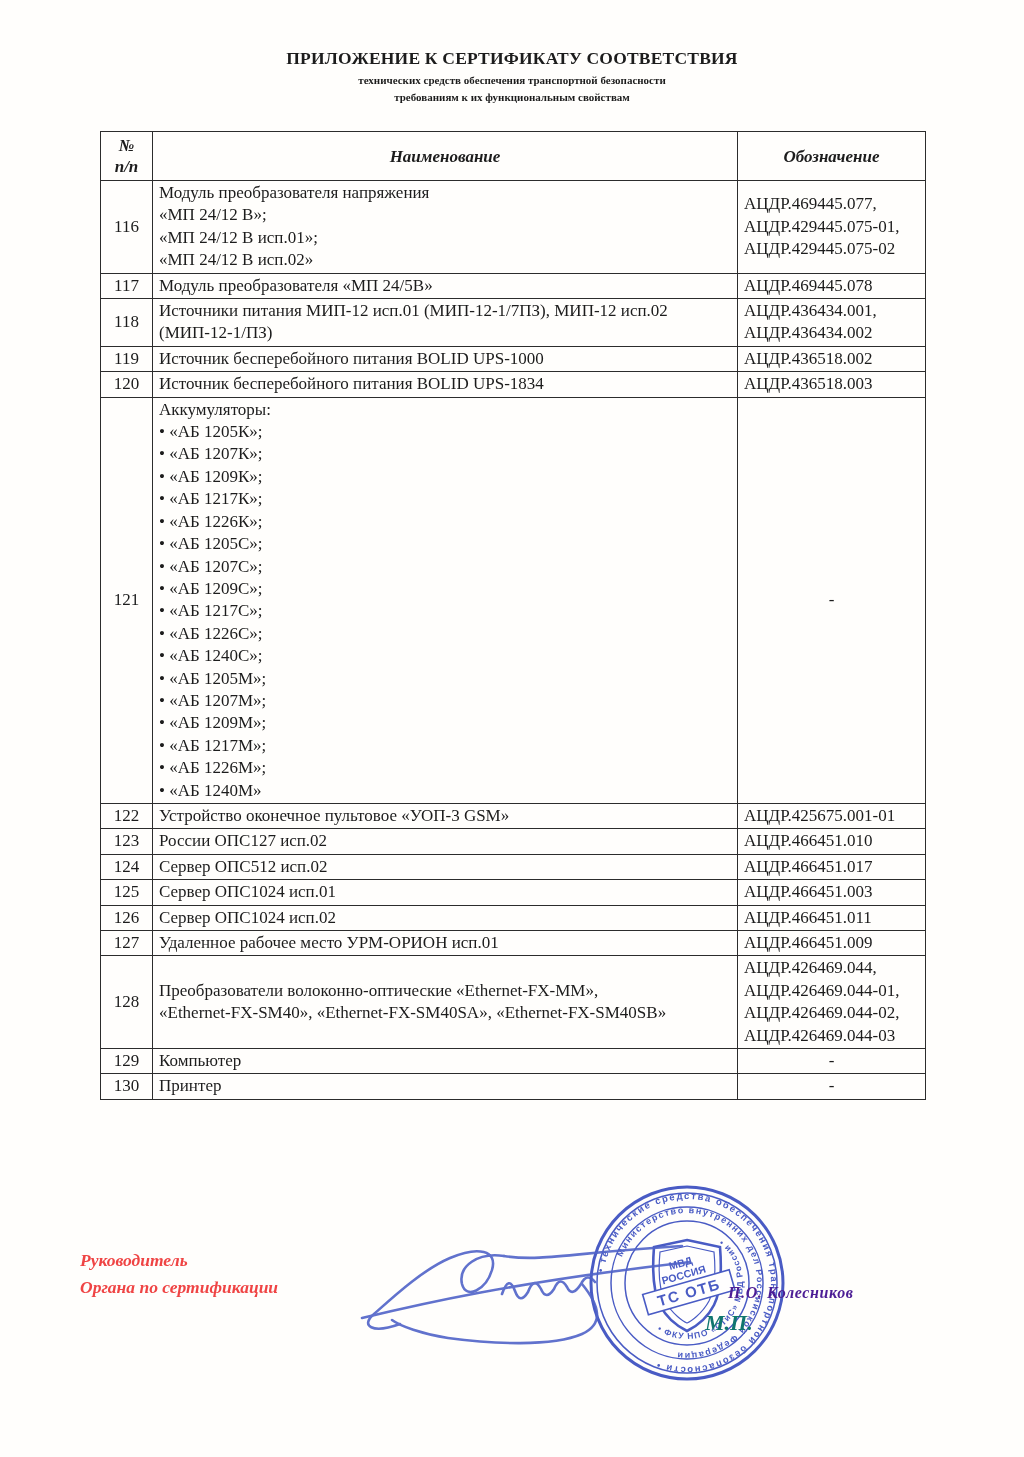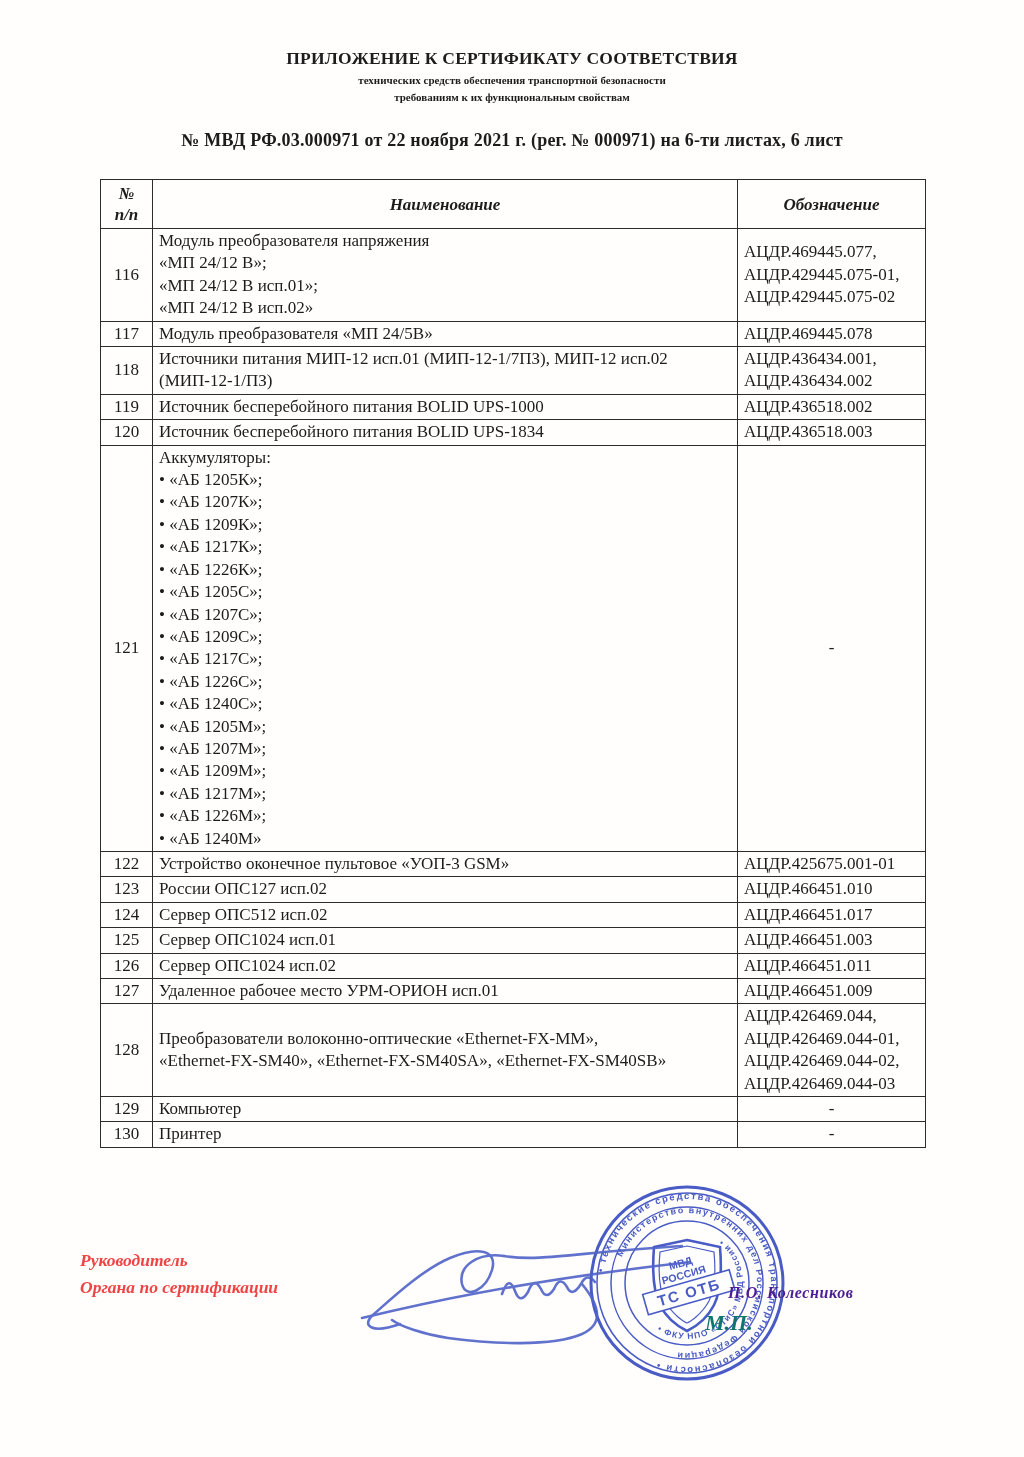--- a/index.html
+++ b/index.html
@@ -54,21 +54,20 @@
 </style>
 </head>
 <body>
 
 <div class="page">
 
   <div class="doc-header">
     <div class="title-main">ПРИЛОЖЕНИЕ К СЕРТИФИКАТУ СООТВЕТСТВИЯ</div>
     <div class="title-sub">технических средств обеспечения транспортной безопасности</div>
     <div class="title-sub">требованиям к их функциональным свойствам</div>
-    <div class="cert-line">№ МВД РФ.03.000971 от 22 ноября 2021 г. (рег. № 000971) на 6-ти листах, 6 лист</div>
   </div>
 
   <table class="equip">
     <colgroup>
       <col class="w-num">
         <col class="w-name">
         <col class="w-des">
     </colgroup>
     <thead>
       <tr>

